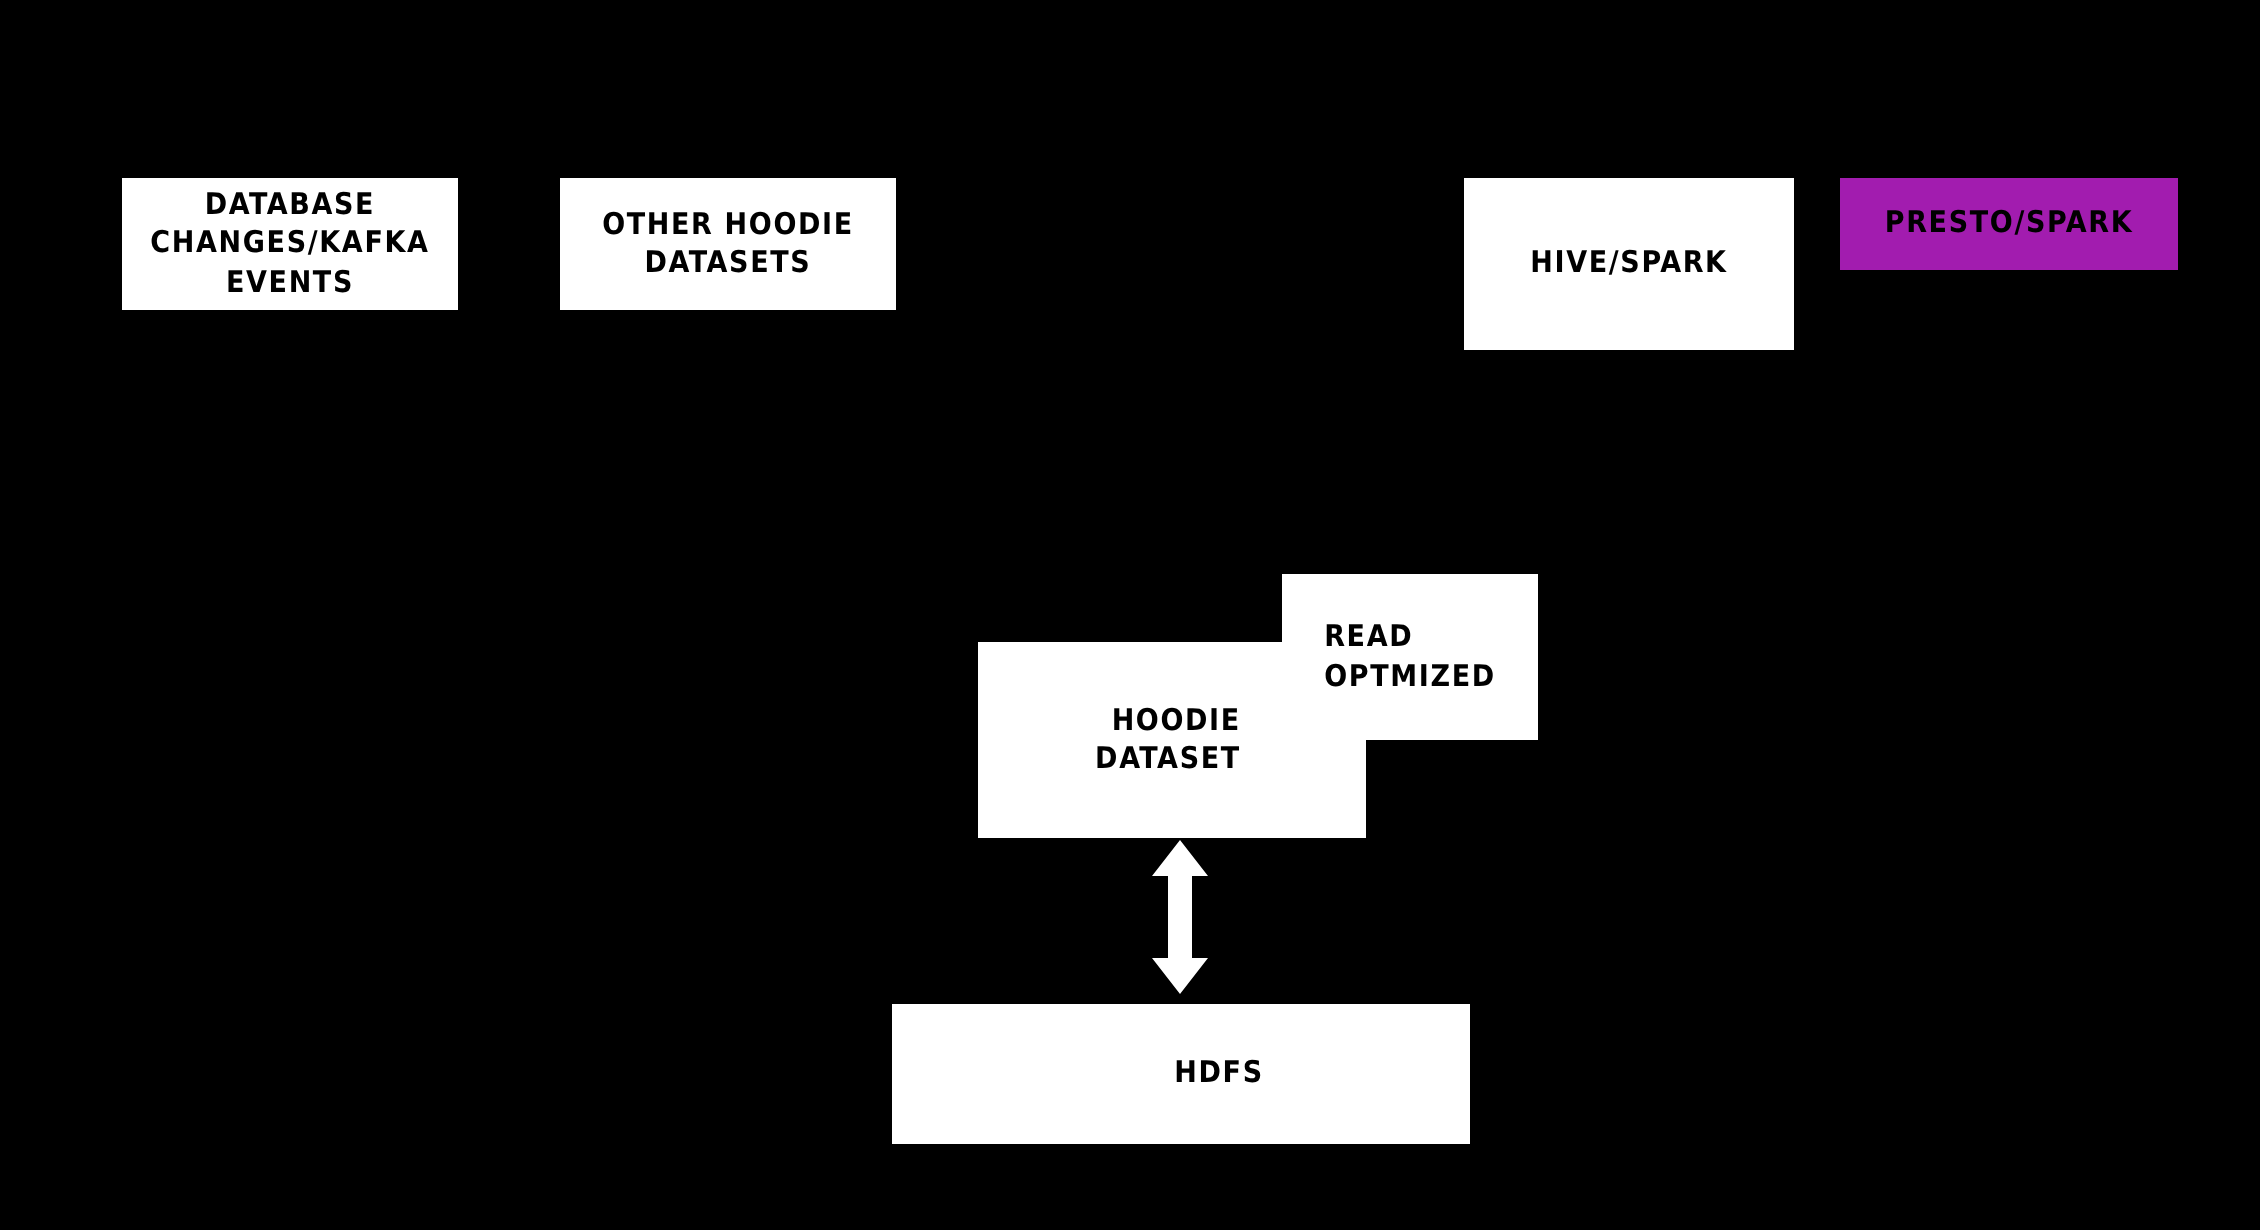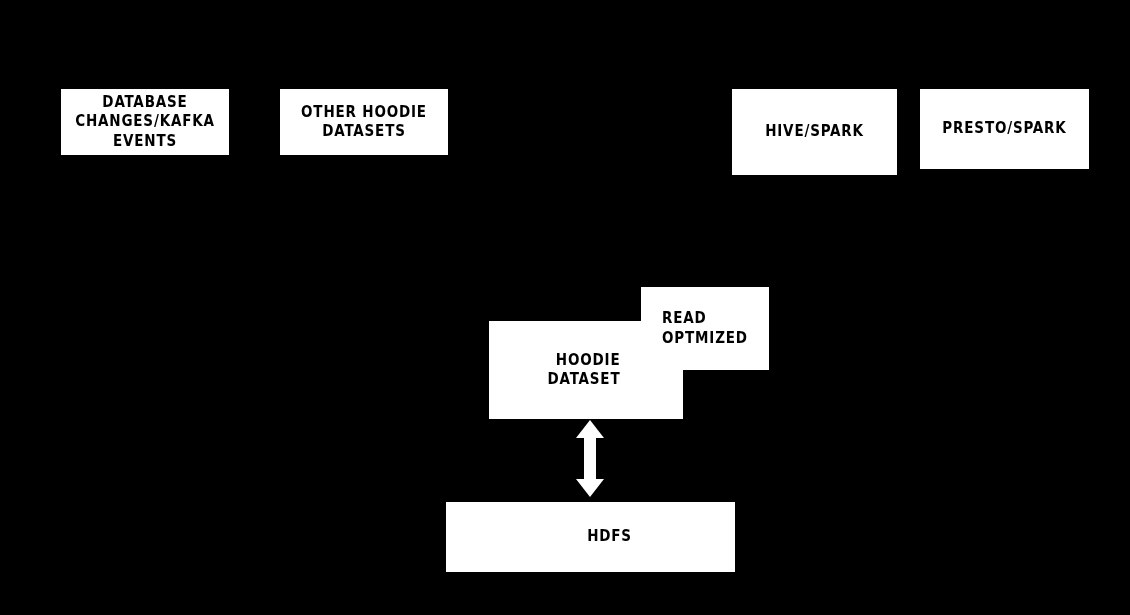--- a/index.html
+++ b/index.html
@@ -89,21 +89,21 @@
 
   <div class="node" style="left: 280px; top: 89px; width: 168px; height: 66px; background: rgb(255, 255, 255); color: rgb(0, 0, 0);">
     <span class="node-label">OTHER HOODIE
 DATASETS</span>
   </div>
 
   <div class="node" style="left: 732px; top: 89px; width: 165px; height: 86px; background: rgb(255, 255, 255); color: rgb(0, 0, 0);">
     <span class="node-label">HIVE/SPARK</span>
   </div>
 
-  <div class="node" style="left: 920px; top: 89px; width: 169px; height: 80px; background: #ffffff; color: rgb(0, 0, 0);">
+  <div class="node" style="left: 920px; top: 89px; width: 169px; height: 46px; background: #a21caf; color: rgb(0, 0, 0);">
     <span class="node-label">PRESTO/SPARK</span>
   </div>
 
   <div class="node align-right" style="left: 446px; top: 321px; width: 194px; height: 98px; background: rgb(255, 255, 255); color: rgb(0, 0, 0);">
     <span class="node-label">HOODIE
 DATASET</span>
   </div>
 
   <div class="panel" style="left: 641px; top: 287px; width: 128px; height: 163px;">
     <div class="cell top" style="height: 83px; background: rgb(255, 255, 255); color: rgb(0, 0, 0);">

